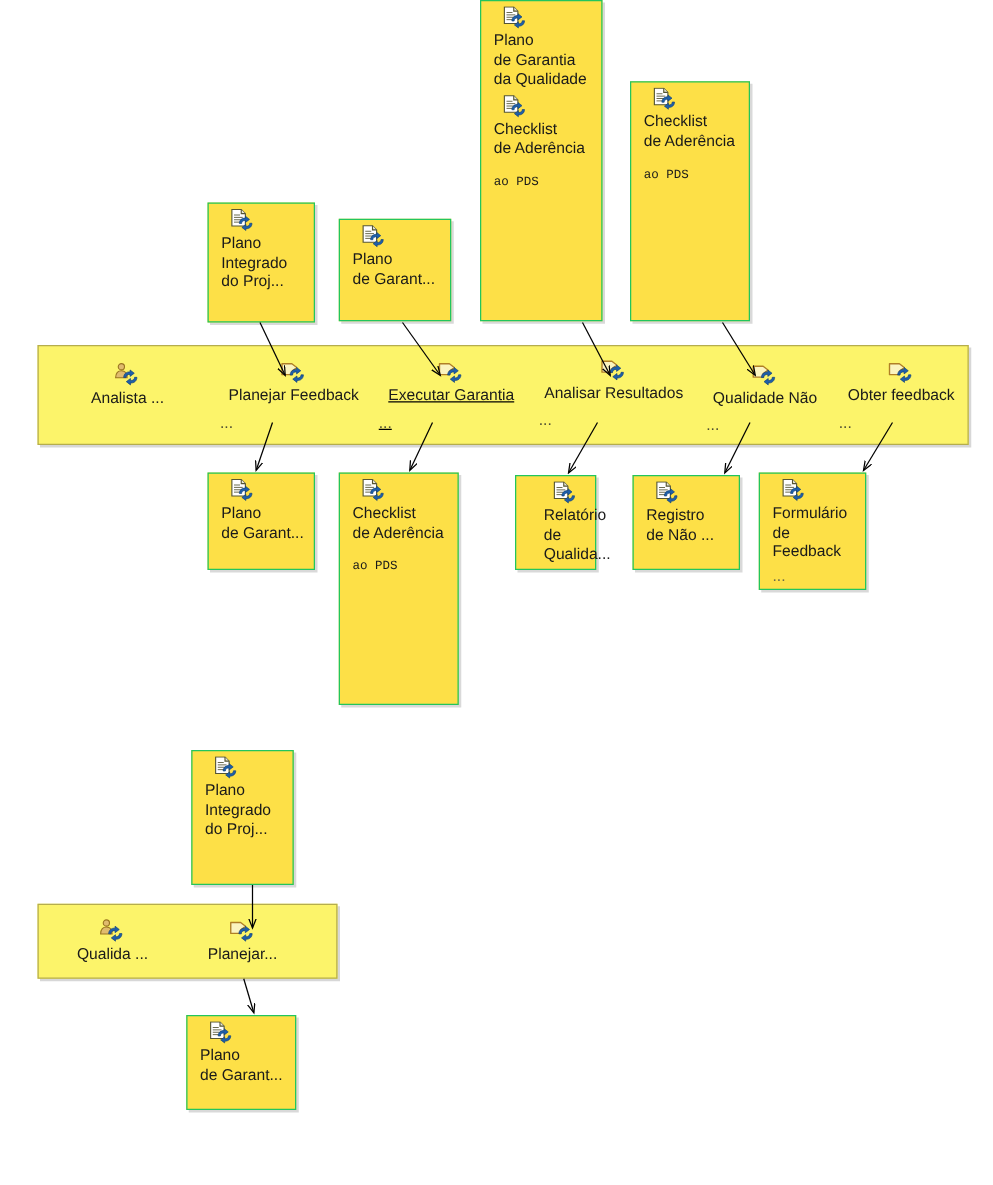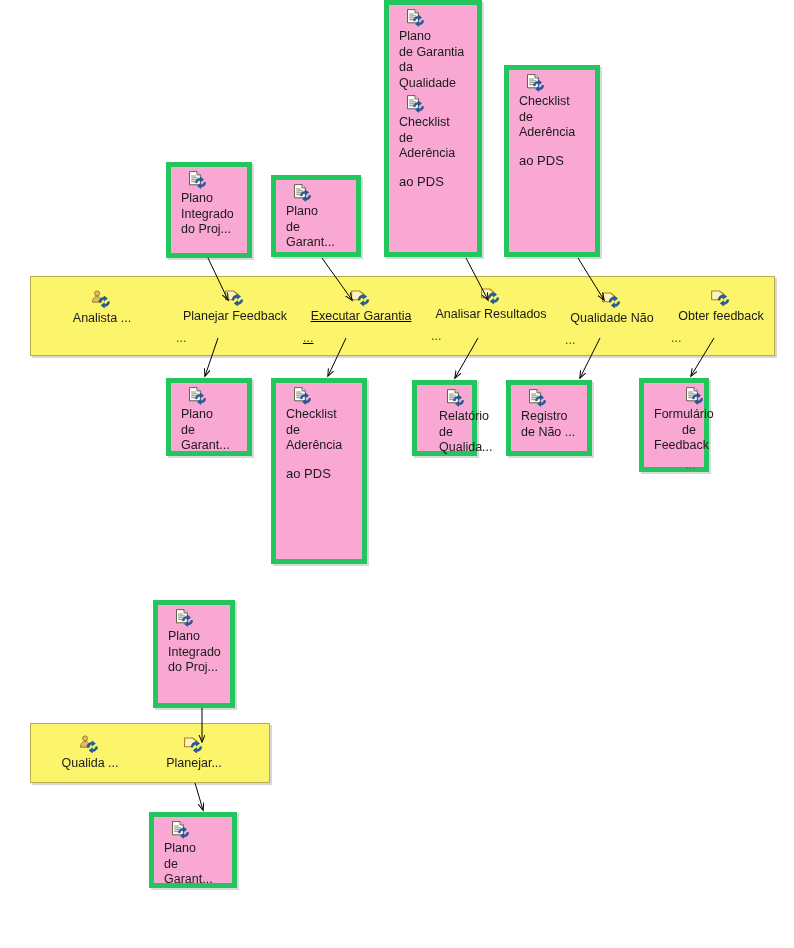--- a/index.html
+++ b/index.html
@@ -28,45 +28,46 @@
     left: 0; top: 0;
     width: 794px;
     height: 948px;
     pointer-events: none;
     z-index: 5;
   }
 
   
   .artifact {
     position: absolute;
-    background: #f9a8d4;
-    border: 5px solid #22c55e;
+    background: #fde047;
+    border: 1px solid #22c55e;
     box-sizing: border-box;
     box-shadow: 2px 2px 0 rgba(130,130,130,0.30);
     z-index: 2;
   }
   .artifact .icon-row {
     height: 22px;
     padding-top: 6px;
     padding-left: 16px;
     box-sizing: border-box;
   }
   .artifact .a-label {
     padding: 2px 8px 0 10px;
     font-size: 12.5px;
     line-height: 15.5px;
     color: #1a1a1a;
     white-space: pre-line;
   }
   .artifact .a-sub {
     padding: 12px 8px 0 10px;
-    font-size: 13px;
+    font-size: 10px;
     line-height: 15.5px;
     color: #1a1a1a;
     white-space: pre-line;
+    font-family: Liberation Mono, monospace;
   }
   .artifact .a-ellipsis {
     padding: 4px 8px 0 10px;
     font-size: 12.5px;
     line-height: 14px;
     color: #6b6b4a;
   }
 
   
   .artifact .sect { margin: 0; }
@@ -332,21 +333,21 @@
                   <path d="M0.5,5.2 C0.5,2.4 2.7,0.6 5.4,0.9 L5.4,-0.6 L8.6,1.9 L5.4,4.3 L5.4,2.8 C3.6,2.6 2.3,3.6 2.3,5.2 Z" fill="#1f5fa9"></path>
                   <path d="M10.6,5.0 C10.6,7.8 8.4,9.6 5.7,9.3 L5.7,10.8 L2.5,8.3 L5.7,5.9 L5.7,7.4 C7.5,7.6 8.8,6.6 8.8,5.0 Z" fill="#1f5fa9"></path>
                   <path d="M0.5,5.2 C0.5,2.4 2.7,0.6 5.4,0.9 L5.4,-0.6 L8.6,1.9 L5.4,4.3 L5.4,2.8 C3.6,2.6 2.3,3.6 2.3,5.2 Z" fill="none" stroke="#0d3f78" stroke-width="0.5"></path>
                   <path d="M10.6,5.0 C10.6,7.8 8.4,9.6 5.7,9.3 L5.7,10.8 L2.5,8.3 L5.7,5.9 L5.7,7.4 C7.5,7.6 8.8,6.6 8.8,5.0 Z" fill="none" stroke="#0d3f78" stroke-width="0.5"></path>
                 </g>
               </svg></span></div>
           <div class="a-label">Registro
 de Não ...</div>
         </div>
       </div>
-      <div class="artifact" style="left: 639px; top: 378px; width: 70px; height: 94px; text-align: right;">
+      <div class="artifact" style="left: 607px; top: 378px; width: 86px; height: 94px;">
         <div class="sect">
           <div class="icon-row"><span class="ico"><svg width="20" height="19" viewBox="0 0 20 19">
                 <path d="M2.5,0.6 L10.0,0.6 L13.3,3.9 L13.3,13.8 L2.5,13.8 Z" fill="#ffffff" stroke="#555533" stroke-width="0.9"></path>
                 <path d="M10.0,0.6 L10.0,3.9 L13.3,3.9" fill="#e8e8d8" stroke="#555533" stroke-width="0.9"></path>
                 <g stroke="#6c6c50" stroke-width="0.8">
                   <line x1="4.2" y1="5.0" x2="9.0" y2="5.0"></line>
                   <line x1="4.2" y1="6.9" x2="11.2" y2="6.9"></line>
                   <line x1="4.2" y1="8.8" x2="11.2" y2="8.8"></line>
                   <line x1="4.2" y1="10.7" x2="9.5" y2="10.7"></line>
                 </g>

